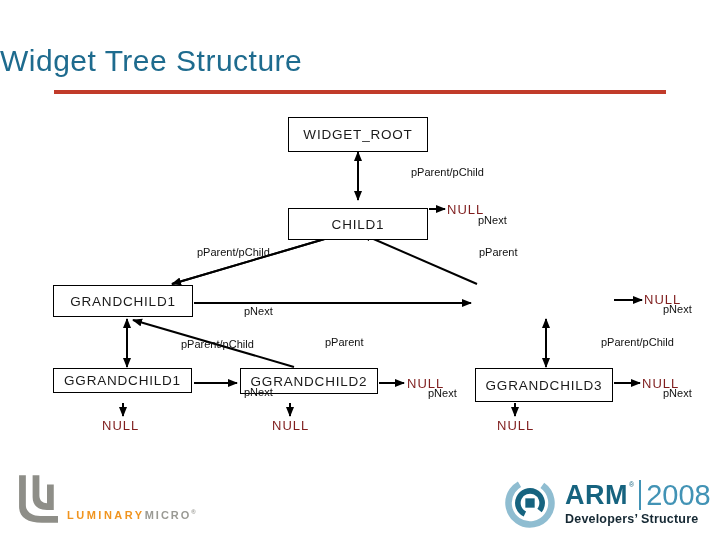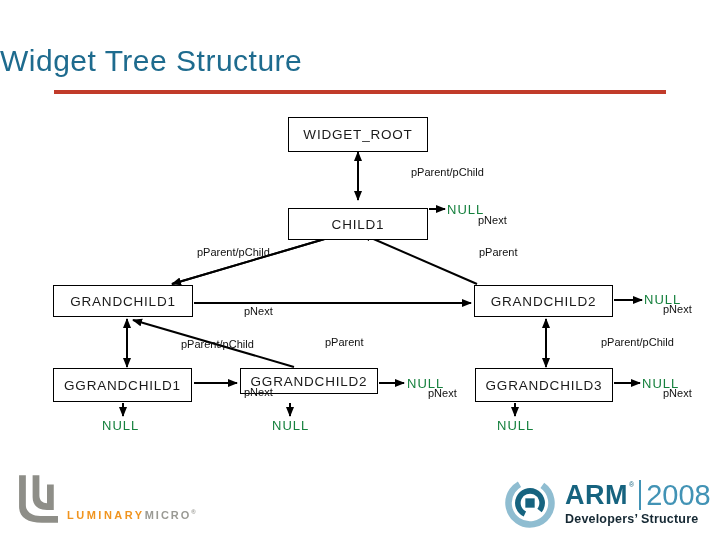--- a/index.html
+++ b/index.html
@@ -7,21 +7,21 @@
          font-family:"Liberation Sans", sans-serif;}
   .title{position:absolute;top:44px;left:0;width:720px;text-align:left;margin:0;
          font-size:30px;font-weight:400;color:var(--title,#1E6B8E);letter-spacing:0.5px;}
   .rule{position:absolute;left:54px;top:90px;width:612px;height:4px;background:var(--rule,#C13B2A);}
   .wires{position:absolute;left:0;top:0;width:720px;height:540px;}
   .wires line{stroke:#000;stroke-width:2;}
   .node{position:absolute;background:#fff;border:1.2px solid #000;box-sizing:border-box;
         display:flex;align-items:center;justify-content:center;
         font-size:13.5px;letter-spacing:0.8px;color:#1a1a1a;}
   .plabel{position:absolute;font-size:11px;color:#111;white-space:nowrap;padding-left:48px;}
-  .nulltext{position:absolute;font-size:13px;color:#15803d;letter-spacing:1px;white-space:nowrap;}
+  .nulltext{position:absolute;font-size:13px;color:#7f1d1d;letter-spacing:1px;white-space:nowrap;}
   
   .luminary{position:absolute;left:14px;top:474px;display:flex;align-items:flex-end;gap:9px;}
   .lum-mark{display:block;}
   .lum-text{margin-bottom:3px;font-size:11px;font-weight:bold;white-space:nowrap;}
   .lum-brand{color:var(--luminary_orange,#F0941F);letter-spacing:2.5px;}
   .lum-suffix{color:var(--luminary_gray,#9A9A94);letter-spacing:2px;}
   .lum-reg{color:var(--luminary_gray,#9A9A94);font-size:6px;vertical-align:top;}
   
   .arm{position:absolute;left:502px;top:475px;display:flex;align-items:center;gap:7px;}
   .arm-textcol{display:flex;flex-direction:column;}
@@ -76,22 +76,21 @@
     <line x1="614" y1="383" x2="640" y2="383" marker-end="url(#ah)"></line>
 
     <line x1="123" y1="403" x2="123" y2="416" marker-end="url(#ah)"></line>
     <line x1="290" y1="403" x2="290" y2="416" marker-end="url(#ah)"></line>
     <line x1="515" y1="403" x2="515" y2="416" marker-end="url(#ah)"></line>
   </svg>
 
   <div class="node" style="left:288px;top:117px;width:140px;height:35px;">WIDGET_ROOT</div>
   <div class="node" style="left:288px;top:208px;width:140px;height:32px;">CHILD1</div>
   <div class="node" style="left:53px;top:285px;width:140px;height:32px;">GRANDCHILD1</div>
-  <div class="node" style="left:474px;top:285px;width:139px;height:32px;">GRANDCHILD2</div>
-  <div class="node" style="left:53px;top:368px;width:139px;height:34px;">GGRANDCHILD1</div>
+  <div class="node" style="left:53px;top:368px;width:139px;height:25px;">GGRANDCHILD1</div>
   <div class="node" style="left:240px;top:368px;width:138px;height:26px;">GGRANDCHILD2</div>
   <div class="node" style="left:475px;top:368px;width:138px;height:34px;">GGRANDCHILD3</div>
 
   <span class="plabel" style="left:363px;top:166px;">pParent/pChild</span>
   <span class="nulltext" style="left:447px;top:202px;">NULL</span>
   <span class="plabel" style="left:430px;top:214px;">pNext</span>
   <span class="plabel" style="left:149px;top:246px;">pParent/pChild</span>
   <span class="plabel" style="left:431px;top:246px;">pParent</span>
   <span class="plabel" style="left:196px;top:305px;">pNext</span>
   <span class="nulltext" style="left:644px;top:292px;">NULL</span>

